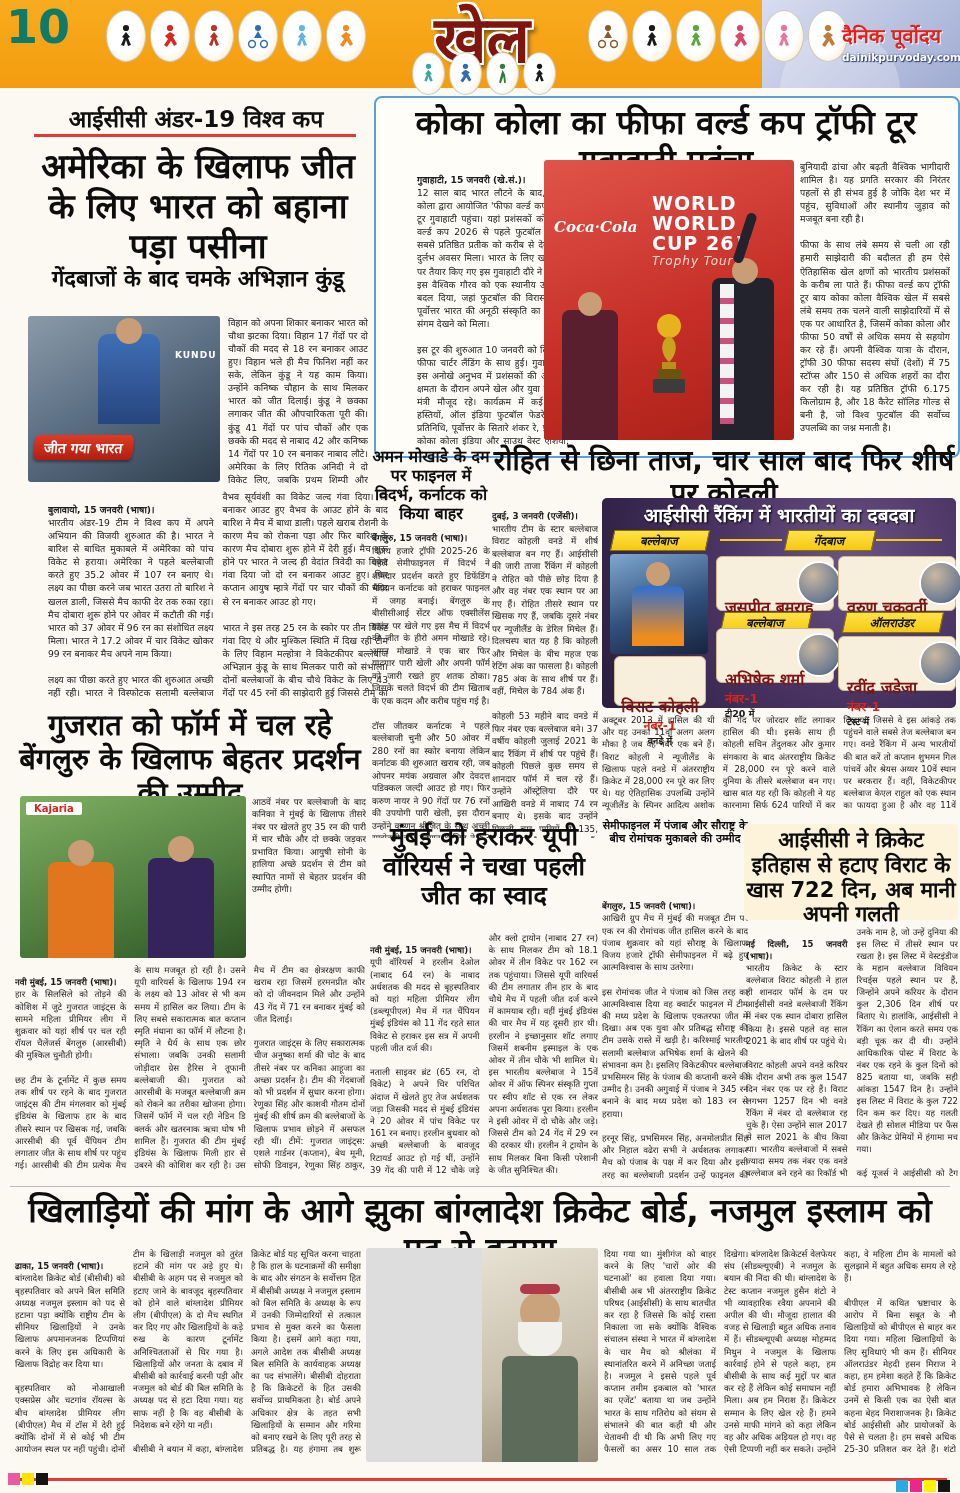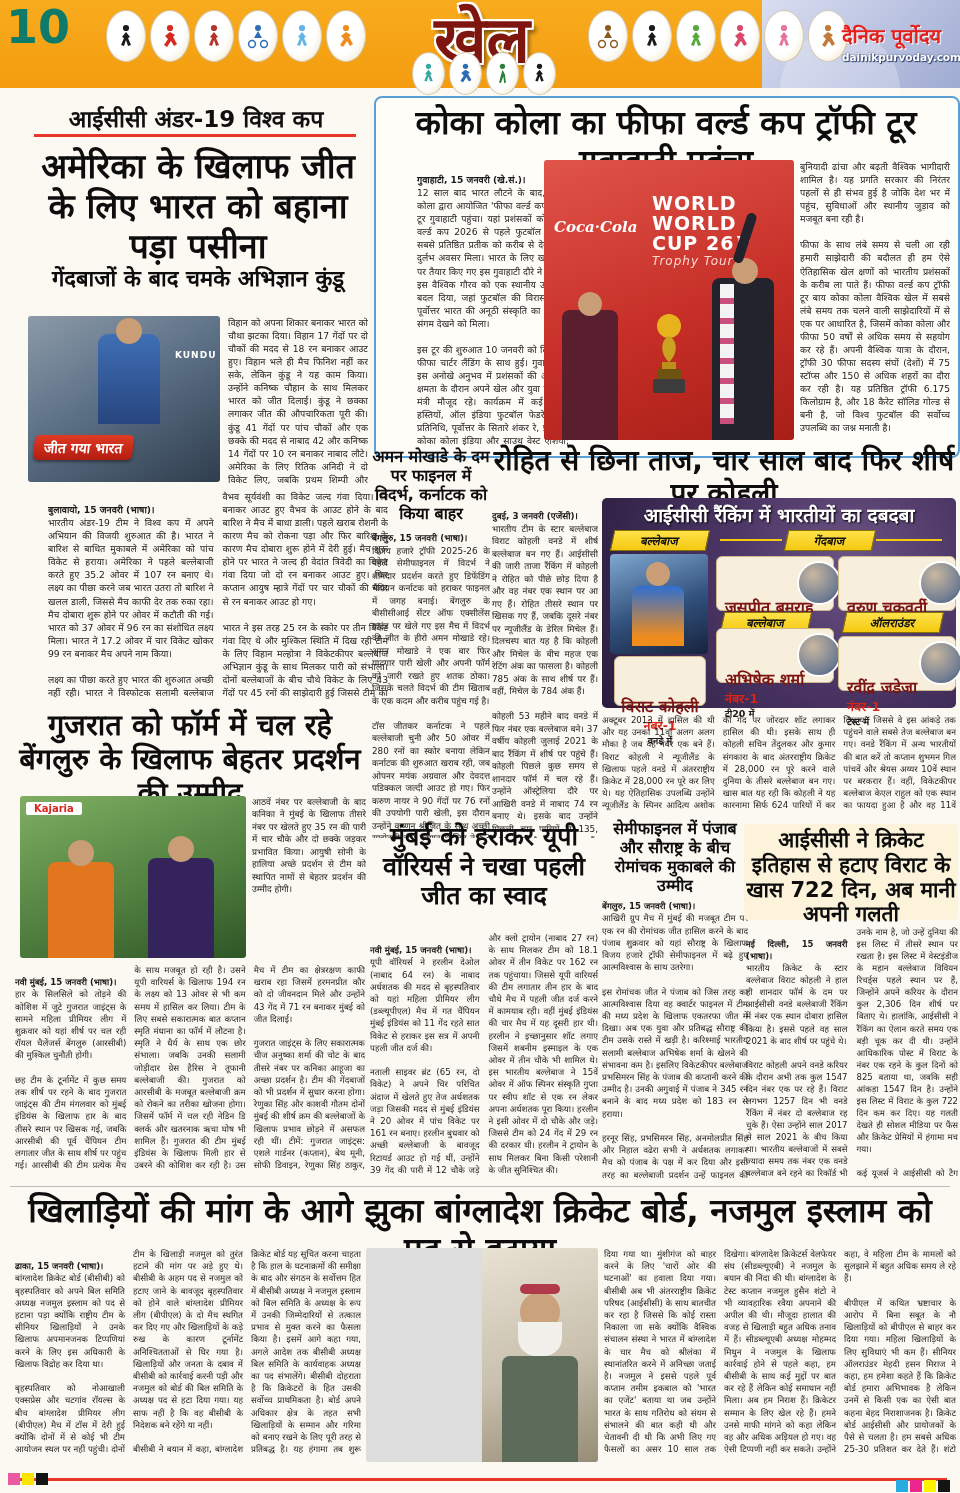--- a/index.html
+++ b/index.html
@@ -341,21 +341,21 @@
   <div class="abs hl" style="left:372px;top:822px;width:224px;font-size:25px;">मुंबई को हराकर यूपी वॉरियर्स ने चखा पहली जीत का स्वाद</div>
   <div class="abs body c2" style="left:370px;top:932px;width:228px;height:250px;font-size:8.6px;">
     <span class="dl">नवी मुंबई, 15 जनवरी (भाषा)।</span>
     <span>यूपी वॉरियर्स ने हरलीन देओल (नाबाद 64 रन) के नाबाद अर्धशतक की मदद से बृहस्पतिवार को यहां महिला प्रीमियर लीग (डब्ल्यूपीएल) मैच में गत चैंपियन मुंबई इंडियंस को 11 गेंद रहते सात विकेट से हराकर इस सत्र में अपनी पहली जीत दर्ज की।
 
 नताली साइवर ब्रंट (65 रन, दो विकेट) ने अपने चिर परिचित अंदाज में खेलते हुए तेज अर्धशतक जड़ा जिसकी मदद से मुंबई इंडियंस ने 20 ओवर में पांच विकेट पर 161 रन बनाए। हरलीन बुधवार को अच्छी बल्लेबाजी के बावजूद रिटायर्ड आउट हो गई थीं, उन्होंने 39 गेंद की पारी में 12 चौके जड़े और क्लो ट्रायोन (नाबाद 27 रन) के साथ मिलकर टीम को 18.1 ओवर में तीन विकेट पर 162 रन तक पहुंचाया। जिससे यूपी वारियर्स की टीम लगातार तीन हार के बाद चौथे मैच में पहली जीत दर्ज करने में कामयाब रही। वहीं मुंबई इंडियंस की चार मैच में यह दूसरी हार थी। हरलीन ने इच्छानुसार शॉट लगाए जिसमें शबनीम इस्माइल के एक ओवर में तीन चौके भी शामिल थे। इस भारतीय बल्लेबाज ने 15वें ओवर में ऑफ स्पिनर संस्कृति गुप्ता पर स्वीप शॉट से एक रन लेकर अपना अर्धशतक पूरा किया। हरलीन ने इसी ओवर में दो चौके और जड़े। जिससे टीम को 24 गेंद में 29 रन की दरकार थी। हरलीन ने ट्रायोन के साथ मिलकर बिना किसी परेशानी के जीत सुनिश्चित की।
 
 हालांकि यूपी वारियर्स के लिए शीर्ष क्रम में परेशानी जारी रही। जिसमें कप्तान मेग लैनिंग (25 रन) और किरण नवगिरे (10 रन) तेज शुरुआत नहीं करा सकीं। इससे सात ओवर में यूपी वारियर्स का स्कोर दो विकेट पर 50 रन था। लेकिन लक्ष्य इतना बड़ा नहीं था जिससे हरलीन ने टिककर खेलते हुए टीम को पहली जीत का स्वाद चखाया। हरलीन ने फोबे लिचफील्ड (25 रन) के साथ तीसरे विकेट के लिए 49 गेंद में 73 रन की साझेदारी निभाई। लिचफील्ड के जाने के बाद उन्हें ट्रायोन का अच्छा साथ मिला और दोनों ने 20 गेंद में 44 रन की अटूट भागीदारी की।</span>
   </div>
 
-  <div class="abs hl" style="left:602px;top:820px;width:146px;font-size:16px;">सेमीफाइनल में पंजाब और सौराष्ट्र के बीच रोमांचक मुकाबले की उम्मीद</div>
+  <div class="abs hl" style="left:602px;top:820px;width:146px;font-size:11px;">सेमीफाइनल में पंजाब और सौराष्ट्र के बीच रोमांचक मुकाबले की उम्मीद</div>
   <div class="abs body" style="left:602px;top:888px;width:146px;height:294px;font-size:8.6px;">
     <span class="dl">बेंगलुरु, 15 जनवरी (भाषा)।</span>
     <span>आखिरी ग्रुप मैच में मुंबई की मजबूत टीम पर एक रन की रोमांचक जीत हासिल करने के बाद पंजाब शुक्रवार को यहां सौराष्ट्र के खिलाफ विजय हजारे ट्रॉफी सेमीफाइनल में बढ़े हुए आत्मविश्वास के साथ उतरेगा।
 
 इस रोमांचक जीत ने पंजाब को जिस तरह का आत्मविश्वास दिया वह क्वार्टर फाइनल में टीम की मध्य प्रदेश के खिलाफ एकतरफा जीत में दिखा। अब एक युवा और प्रतिबद्ध सौराष्ट्र की टीम उसके रास्ते में खड़ी है। करिश्माई भारतीय सलामी बल्लेबाज अभिषेक शर्मा के खेलने की संभावना कम है। इसलिए विकेटकीपर बल्लेबाज प्रभसिमरन सिंह के पंजाब की कप्तानी करने की उम्मीद है। उनकी अगुवाई में पंजाब ने 345 रन बनाने के बाद मध्य प्रदेश को 183 रन से हराया।
 
 हरनूर सिंह, प्रभसिमरन सिंह, अनमोलप्रीत सिंह और निहाल वढेरा सभी ने अर्धशतक लगाकर मैच को पंजाब के पक्ष में कर दिया और इसी तरह का बल्लेबाजी प्रदर्शन उन्हें फाइनल की ओर ले जाने में महत्वपूर्ण साबित हो सकता है।</span>
   </div>
 
   <div class="abs cream" style="left:744px;top:824px;width:214px;height:96px;"></div>

